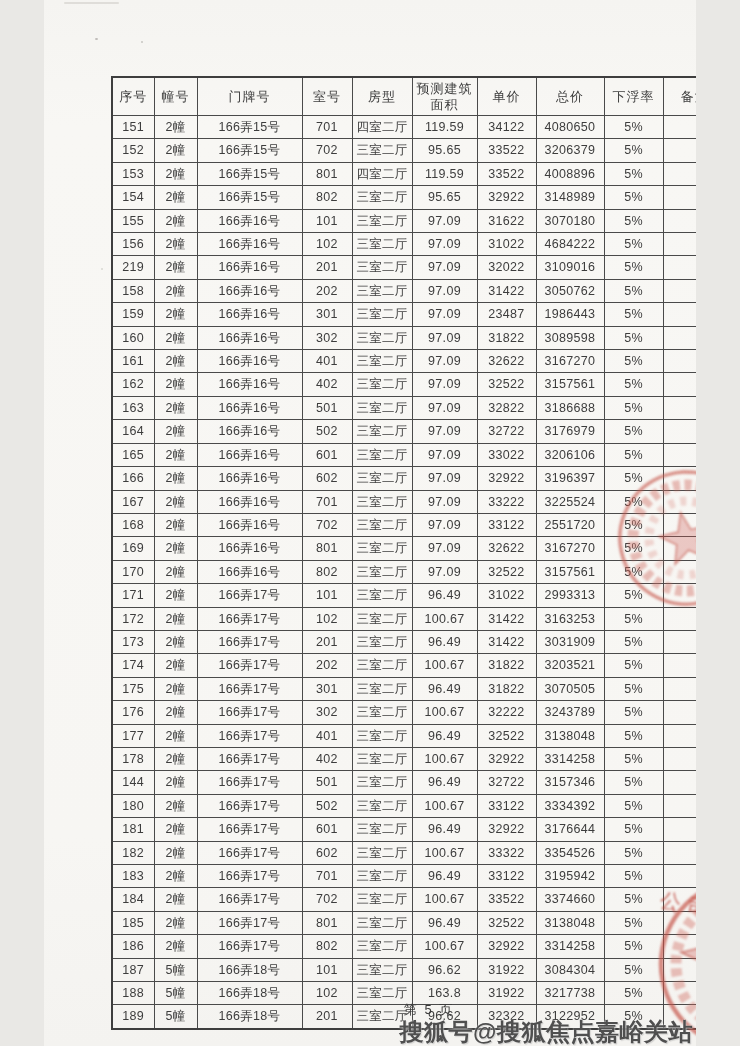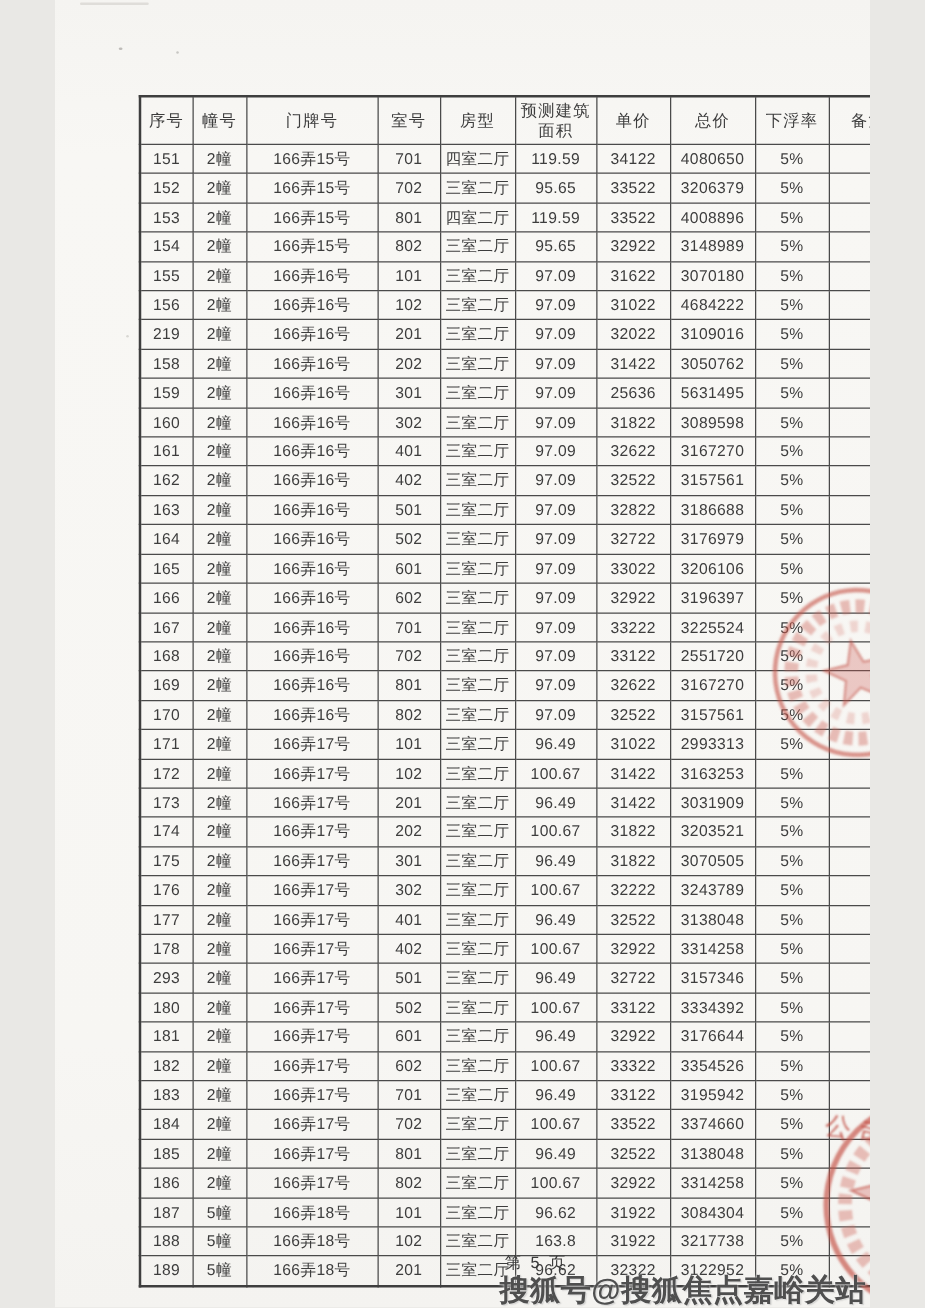--- a/index.html
+++ b/index.html
@@ -187,22 +187,22 @@
           <td>5%</td>
           <td></td>
         </tr>
         <tr>
           <td>159</td>
           <td>2幢</td>
           <td>166弄16号</td>
           <td>301</td>
           <td>三室二厅</td>
           <td>97.09</td>
-          <td>25636</td>
-          <td>5631495</td>
+          <td>23487</td>
+          <td>1986443</td>
           <td>5%</td>
           <td></td>
         </tr>
         <tr>
           <td>160</td>
           <td>2幢</td>
           <td>166弄16号</td>
           <td>302</td>
           <td>三室二厅</td>
           <td>97.09</td>
@@ -421,21 +421,21 @@
           <td>166弄17号</td>
           <td>402</td>
           <td>三室二厅</td>
           <td>100.67</td>
           <td>32922</td>
           <td>3314258</td>
           <td>5%</td>
           <td></td>
         </tr>
         <tr>
-          <td>293</td>
+          <td>144</td>
           <td>2幢</td>
           <td>166弄17号</td>
           <td>501</td>
           <td>三室二厅</td>
           <td>96.49</td>
           <td>32722</td>
           <td>3157346</td>
           <td>5%</td>
           <td></td>
         </tr>

